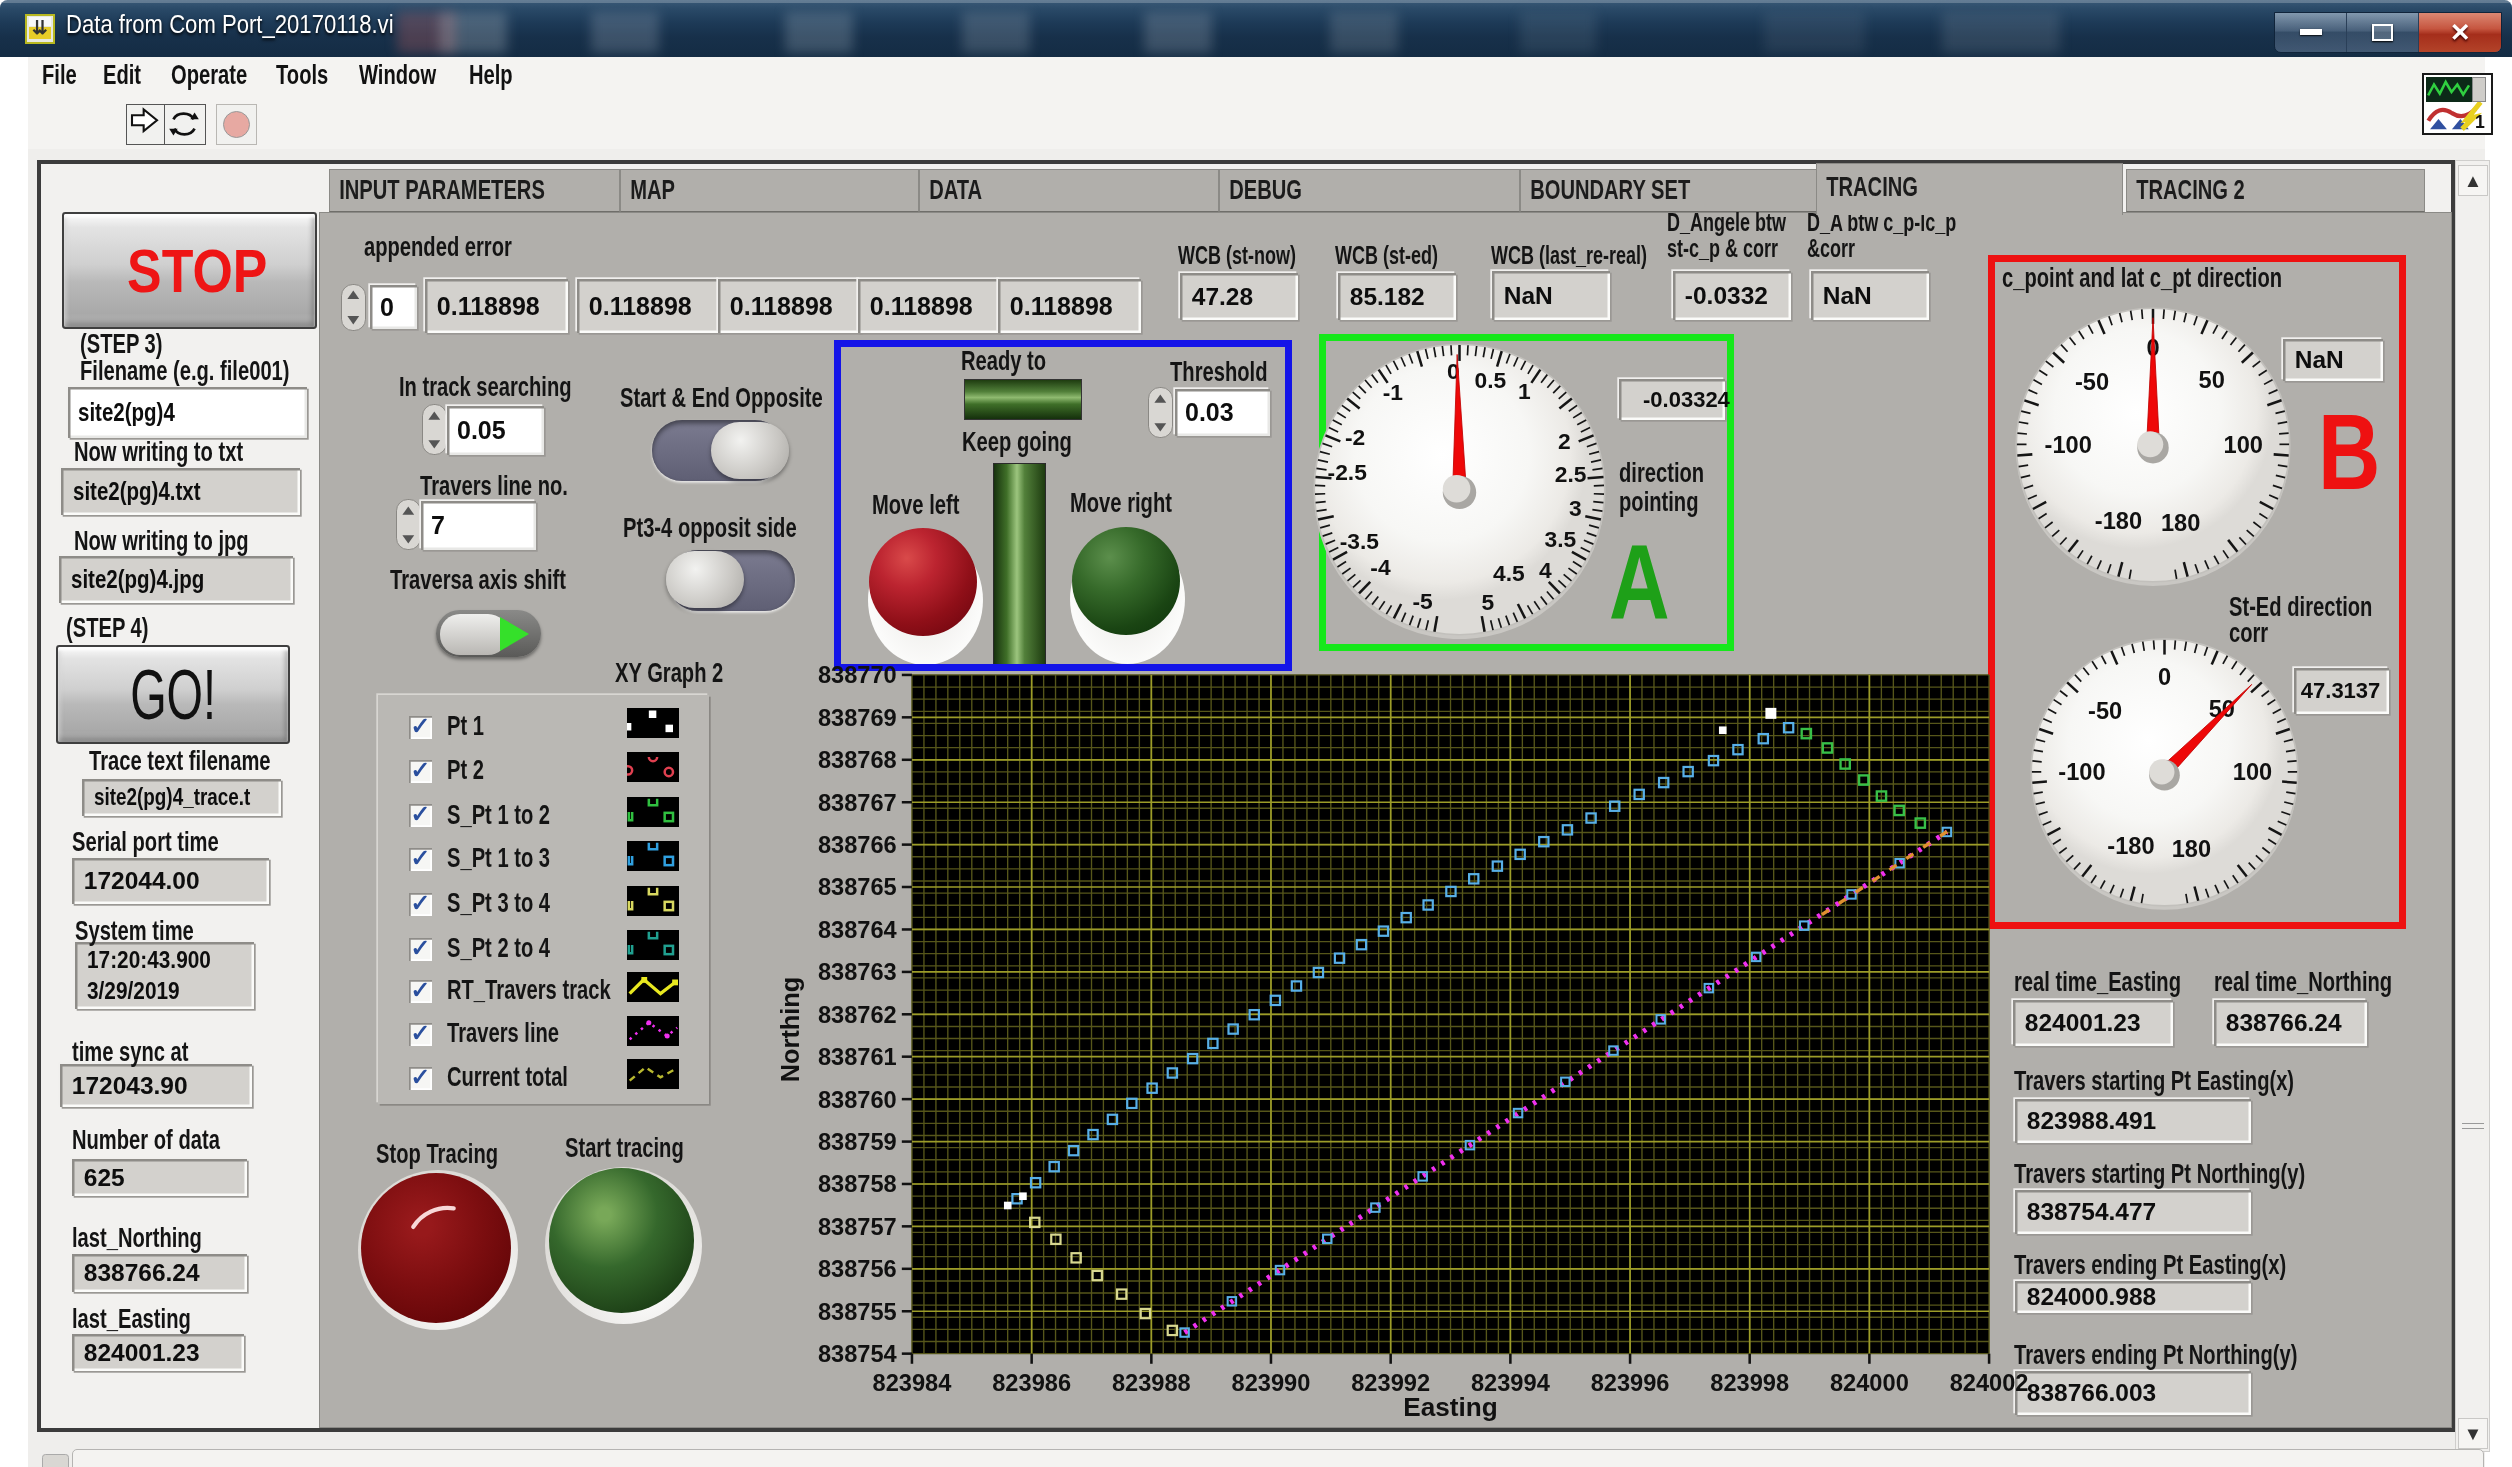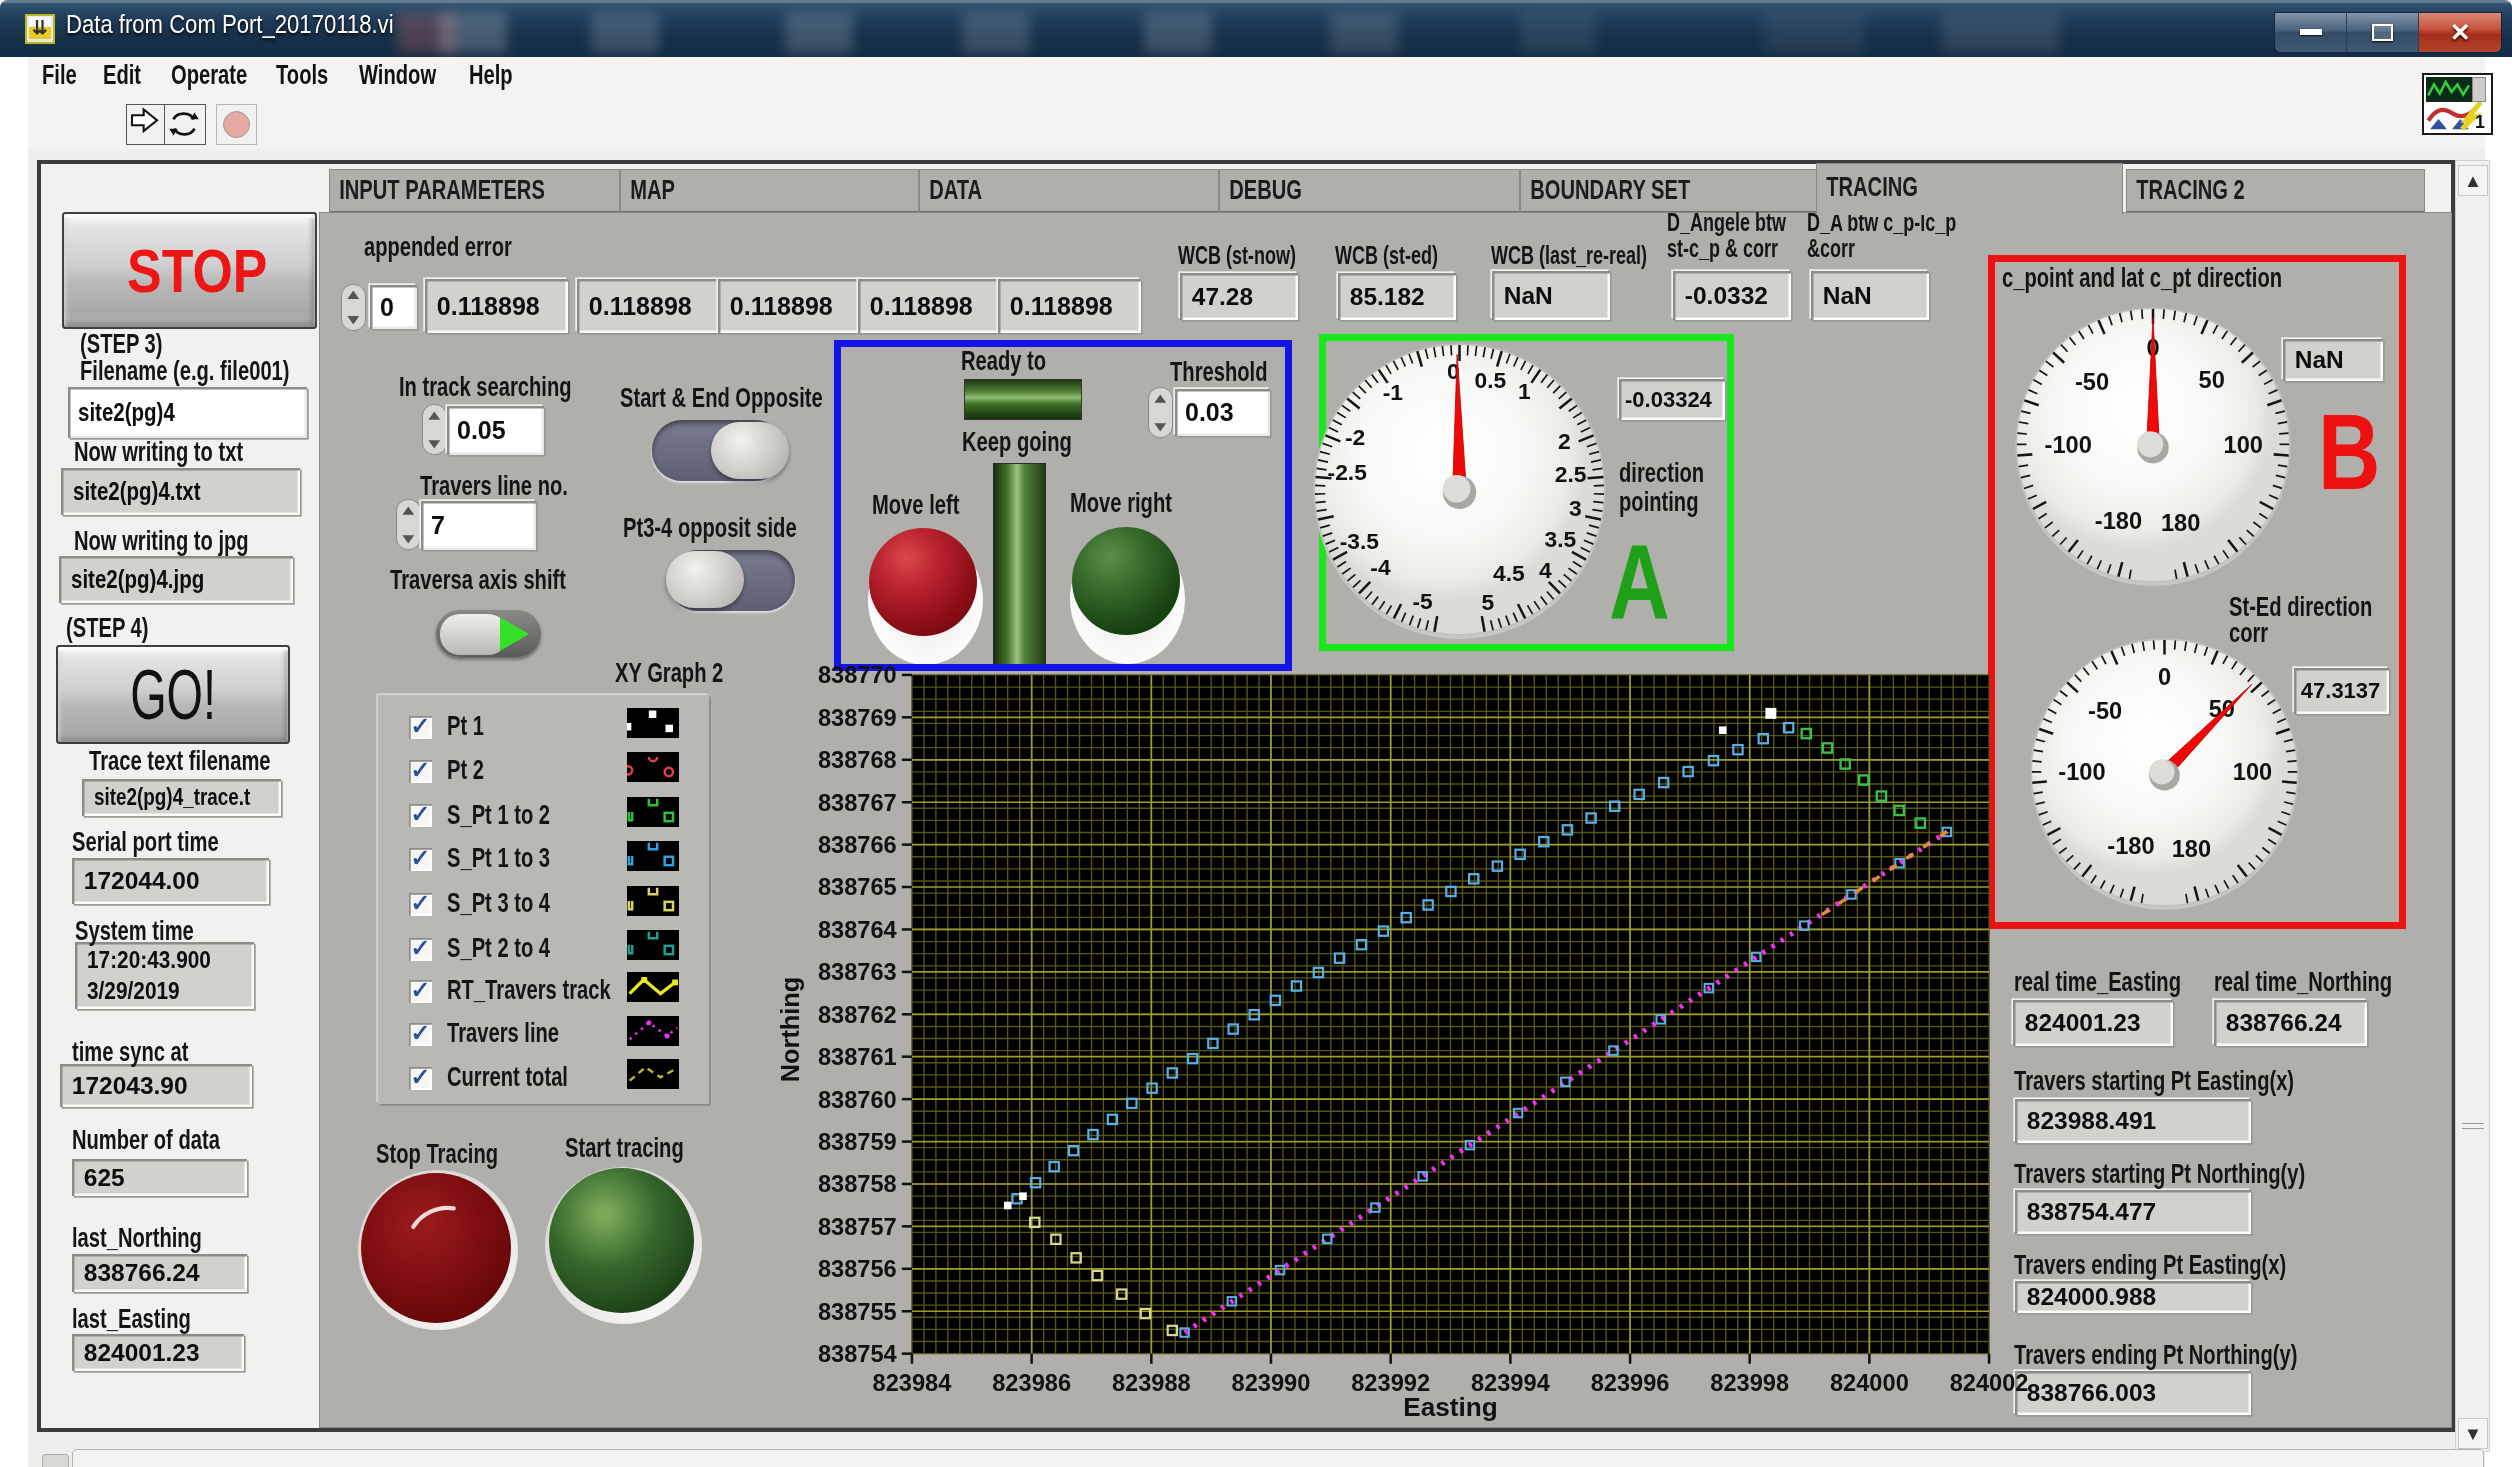--- a/index.html
+++ b/index.html
@@ -336,21 +336,21 @@
       <text x="98.1" y="64.3" font-size="27" font-weight="700" fill="#111" text-anchor="middle" dominant-baseline="middle" font-family="Liberation Sans,sans-serif">-1</text>
       <text x="53.3" y="116.7" font-size="27" font-weight="700" fill="#111" text-anchor="middle" dominant-baseline="middle" font-family="Liberation Sans,sans-serif">-2</text>
       <text x="44.1" y="158.3" font-size="27" font-weight="700" fill="#111" text-anchor="middle" dominant-baseline="middle" font-family="Liberation Sans,sans-serif">-2.5</text>
       <text x="58.5" y="240.0" font-size="27" font-weight="700" fill="#111" text-anchor="middle" dominant-baseline="middle" font-family="Liberation Sans,sans-serif">-3.5</text>
       <text x="83.4" y="270.6" font-size="27" font-weight="700" fill="#111" text-anchor="middle" dominant-baseline="middle" font-family="Liberation Sans,sans-serif">-4</text>
       <text x="133.4" y="311.1" font-size="27" font-weight="700" fill="#111" text-anchor="middle" dominant-baseline="middle" font-family="Liberation Sans,sans-serif">-5</text>
       <polygon points="174.2,17.1 185.1,176.9 168.9,177.1" fill="#ee0808" stroke="#c00000" stroke-width="1"></polygon>
       <circle cx="177.0" cy="180.44" r="19.78" fill="#a9a7a3"></circle>
       <circle cx="173.56" cy="176.14" r="16.34" fill="#dedcd8"></circle>
     </svg>
-    <div class="fld" style="left:1619px;top:379px;width:106px;height:41px;font-size:22px;padding-left:6px;">-0.03324</div>
+    <div class="fld" style="left:1619px;top:379px;width:106px;height:41px;font-size:22px;padding-left:24px;">-0.03324</div>
     <div class="lbl" style="left:1619px;top:457px;font-size:28px;font-weight:700;color:#141414;transform:scaleX(0.72);">direction</div>
     <div class="lbl" style="left:1619px;top:486px;font-size:28px;font-weight:700;color:#141414;transform:scaleX(0.72);">pointing</div>
     <div class="lbl" style="left:1609px;top:523px;font-size:105px;font-weight:700;color:#1ea018;transform:scaleX(0.8);">A</div>
     <div class="a" style="left:1988px;top:255px;width:418px;height:674px;border:7.6px solid #ee1111;box-sizing:border-box;"></div>
     <div class="lbl" style="left:2002px;top:262px;font-size:28px;font-weight:700;color:#141414;transform:scaleX(0.72);">c_point and lat c_pt direction</div>
     <svg class="a" width="282" height="282" viewBox="0 0 334 334" style="left:2012px;top:304px;">
       <defs>
         <radialGradient id="gf1620" cx="44%" cy="38%">
           <stop offset="0%" stop-color="#ffffff"></stop>
           <stop offset="60%" stop-color="#f7f7f5"></stop>

